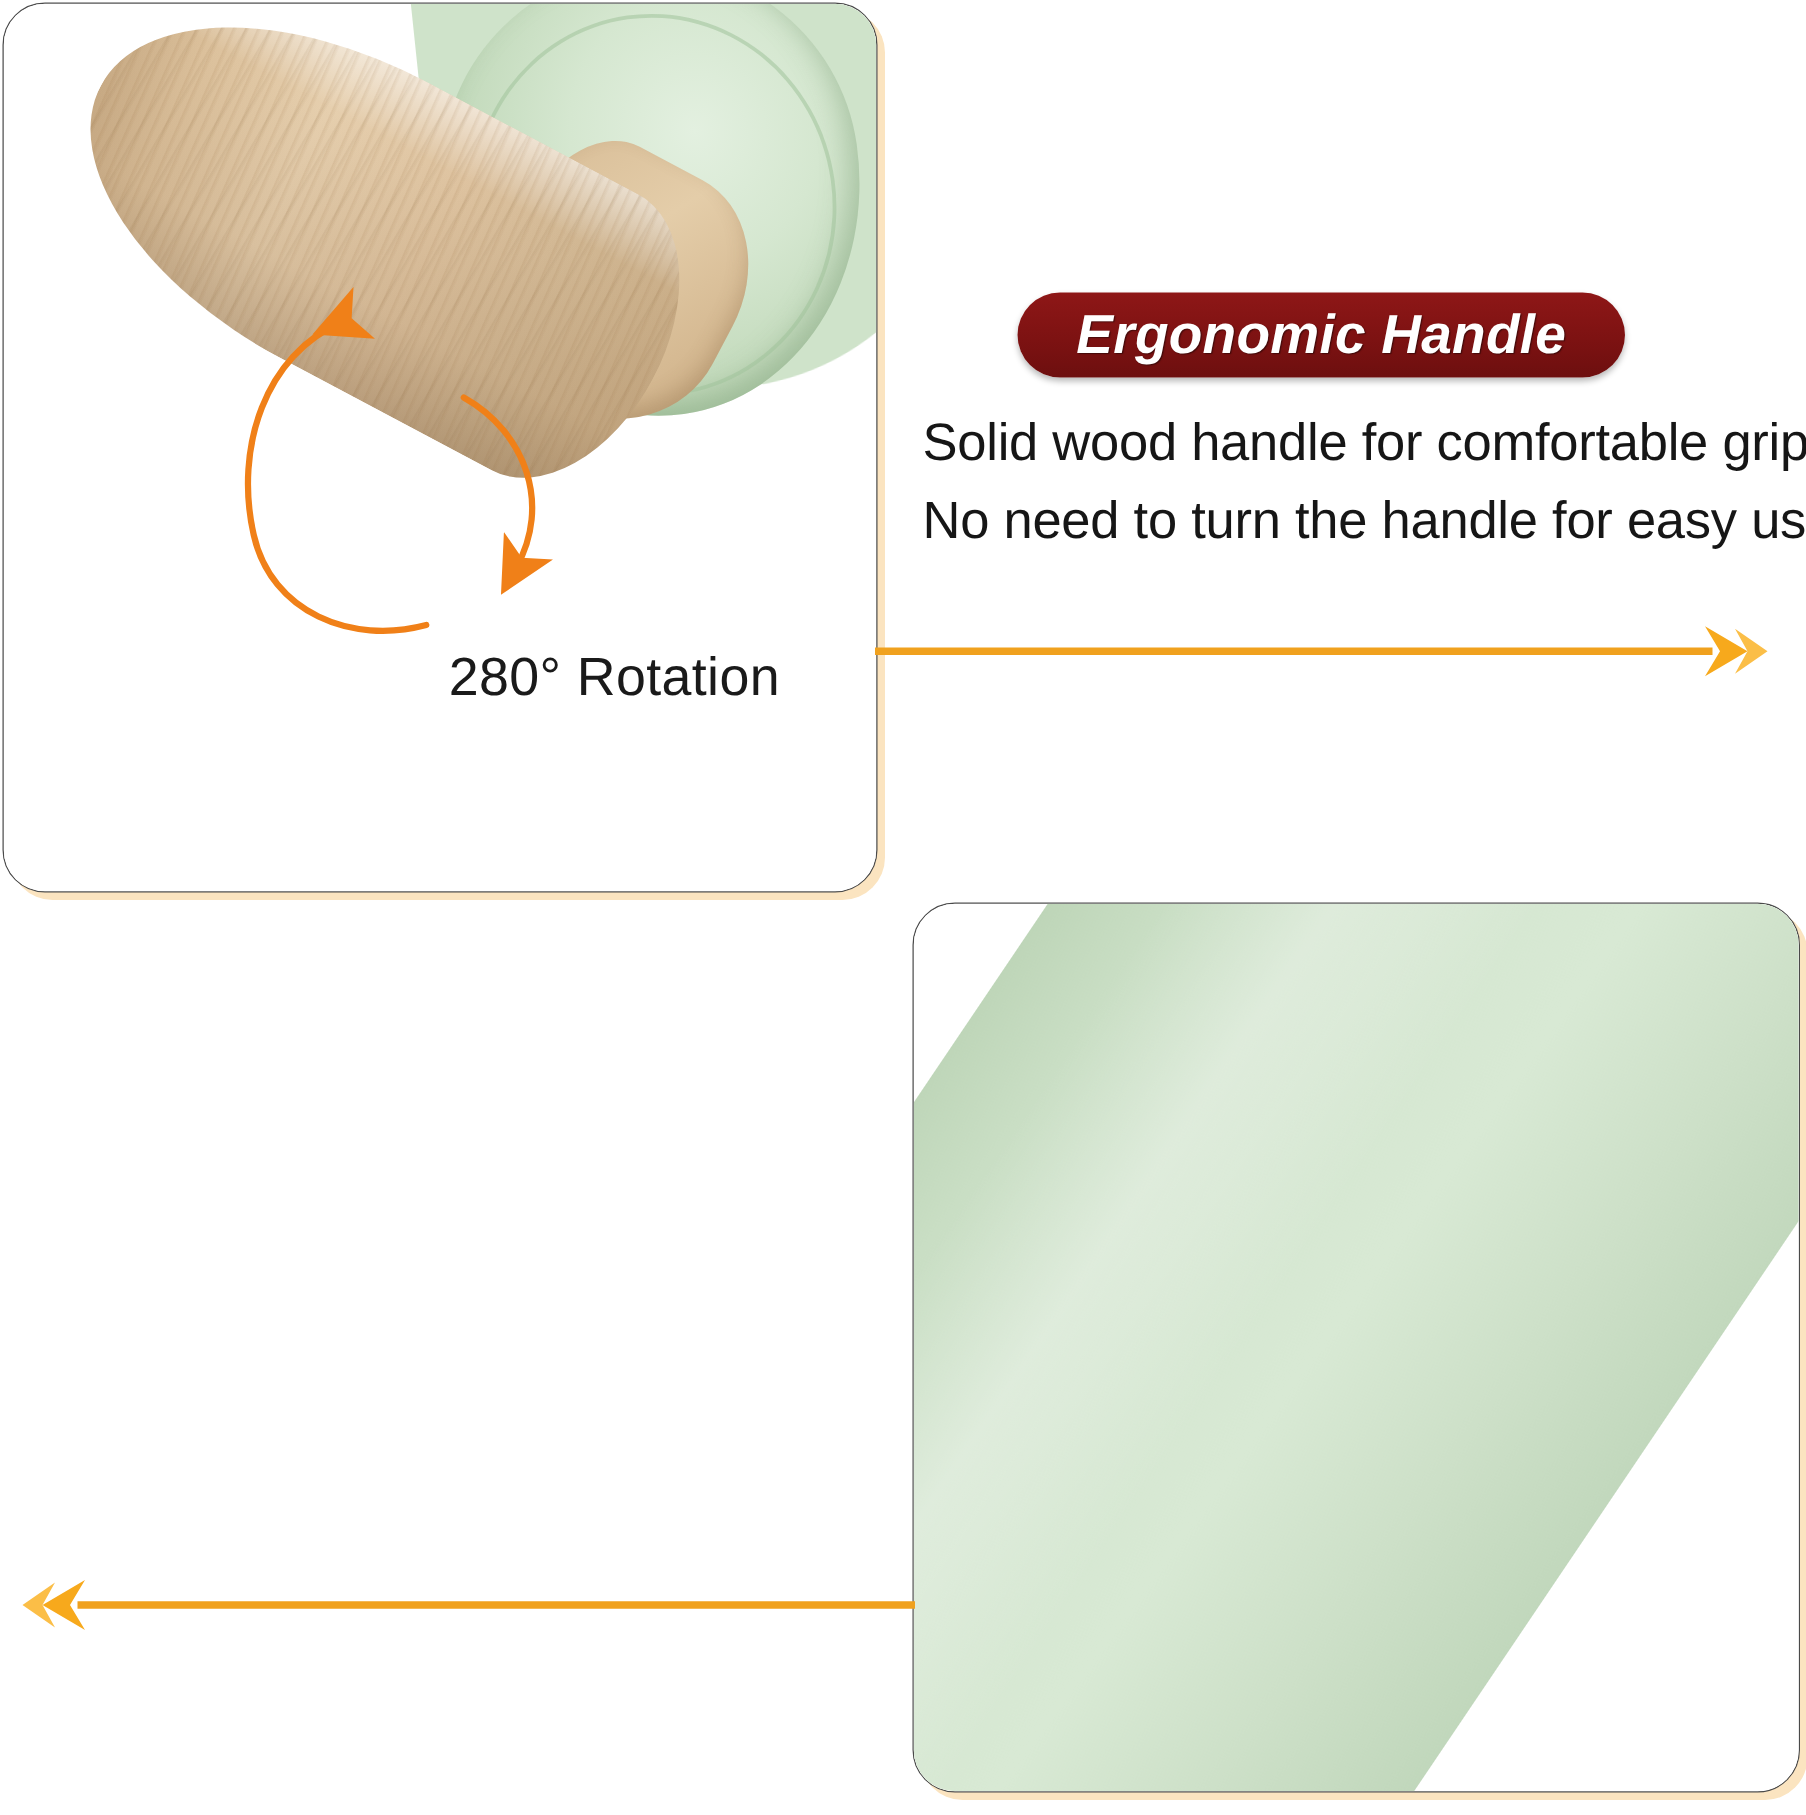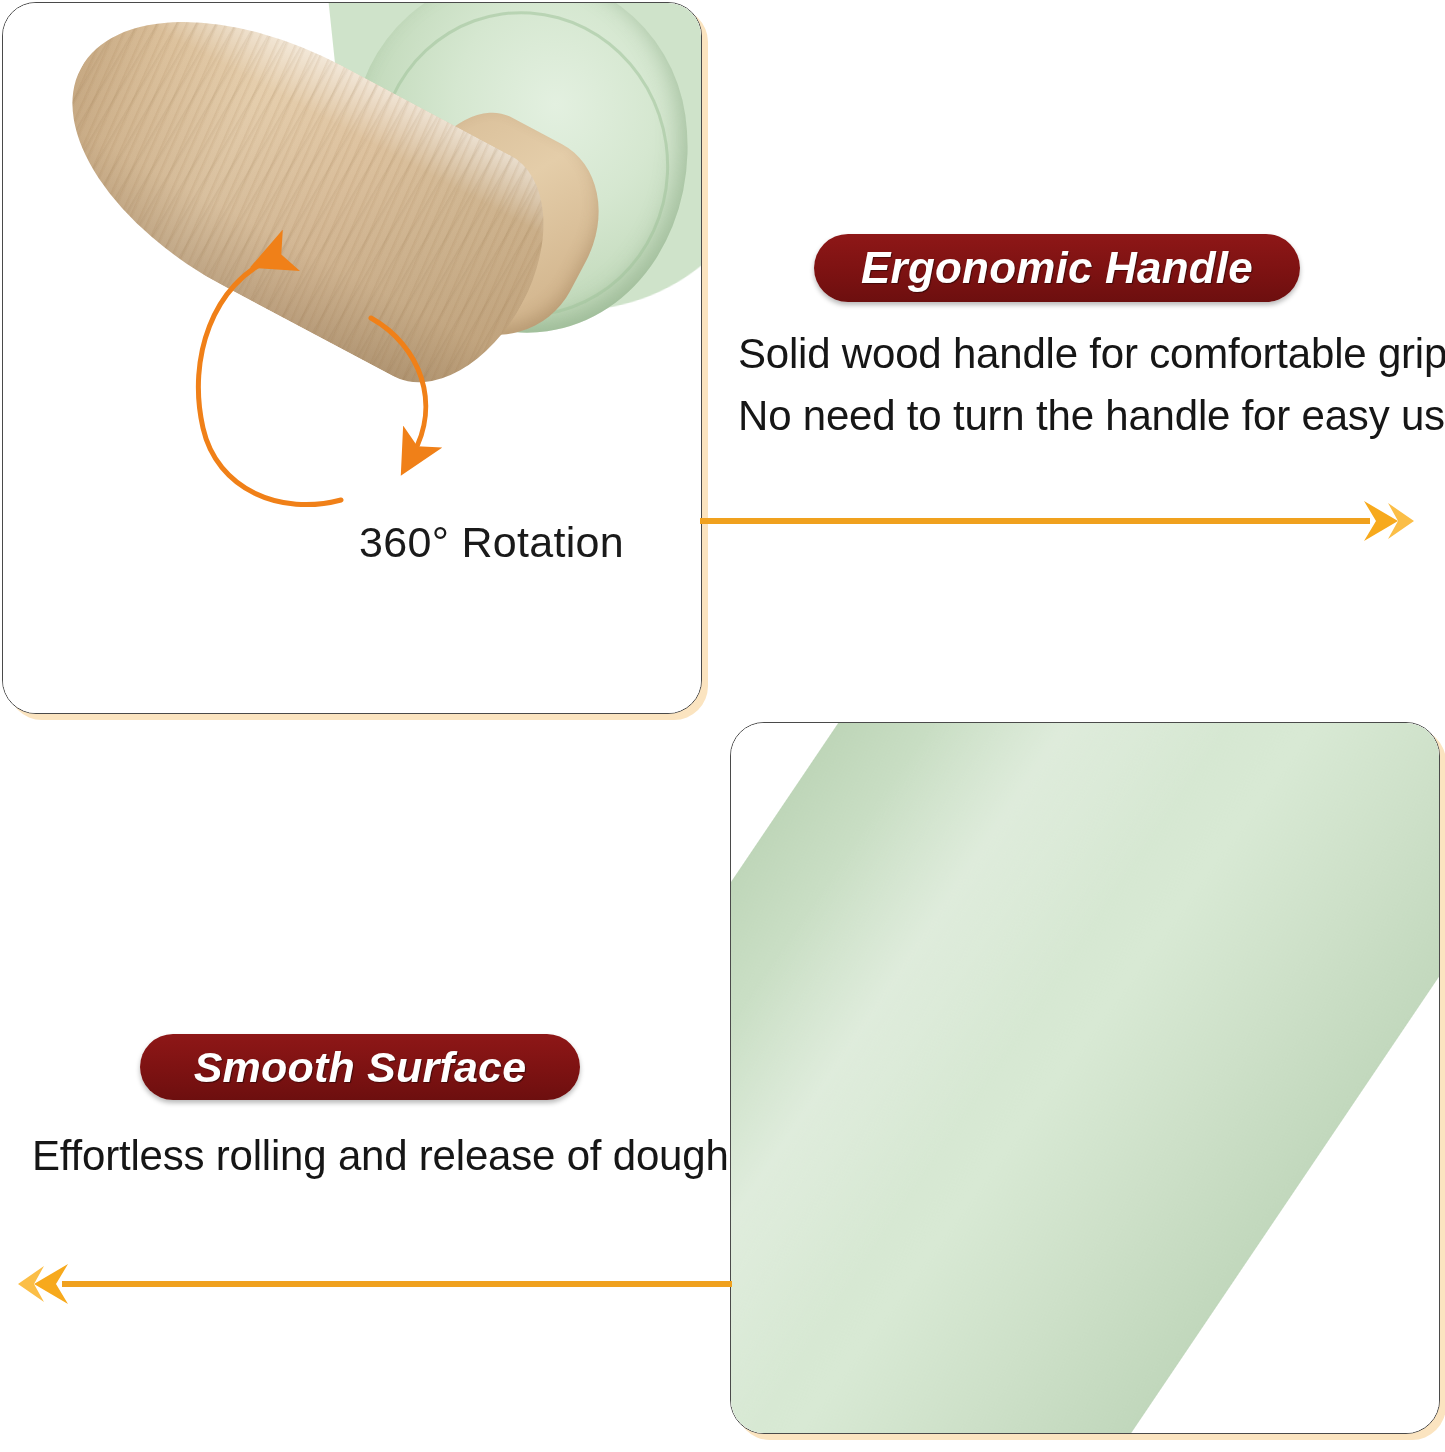--- a/index.html
+++ b/index.html
@@ -300,40 +300,38 @@
           <marker id="rotHeadB" markerWidth="9" markerHeight="9" refX="4" refY="4.5" orient="auto">
             <path d="M0,0 L9,4.5 L0,9 L2.2,4.5 Z" fill="#f08018"></path>
           </marker>
         </defs>
 
         <path d="M100,30 C40,55 14,130 30,200 C44,262 108,288 168,272" fill="none" stroke="#f08018" stroke-width="5" stroke-linecap="round" marker-start="url(#rotHeadA)"></path>
 
         <path d="M198,90 C248,118 268,176 240,226" fill="none" stroke="#f08018" stroke-width="5" stroke-linecap="round" marker-end="url(#rotHeadB)"></path>
       </svg>
 
-      <div id="rotation-caption">360° Rotation</div>
+      <div id="rotation-caption">280° Rotation</div>
     </div>
   </div>
 
   <div class="photo-panel" id="panel-surface">
     <div class="photo-inner">
       <div class="surface-band"></div>
       <div class="surface-sheen"></div>
     </div>
   </div>
 
   <div class="badge" id="badge-ergonomic">Ergonomic Handle</div>
 
   <div class="desc" id="desc-ergonomic-1">Solid wood handle for comfortable grip</div>
 
   <div class="desc" id="desc-ergonomic-2">No need to turn the handle for easy use</div>
 
-  <div class="badge" id="badge-smooth">Smooth Surface</div>
-
-  <div class="desc" id="desc-smooth-1">Effortless rolling and release of dough</div>
+
 
   <svg class="connector" id="connector-top" viewBox="0 0 712 52">
     <line x1="2" y1="26" x2="672" y2="26" stroke="#f0a11e" stroke-width="6"></line>
     <path d="M666,6 L700,26 L666,46 L678,26 Z" fill="#f7a91c"></path>
     <path d="M690,8 L716,26 L690,44 L700,26 Z" fill="#fbbe47"></path>
   </svg>
 
   <svg class="connector" id="connector-bottom" viewBox="0 0 706 52">
     <line x1="34" y1="26" x2="704" y2="26" stroke="#f0a11e" stroke-width="6"></line>
     <path d="M40,6 L6,26 L40,46 L28,26 Z" fill="#f7a91c"></path>

